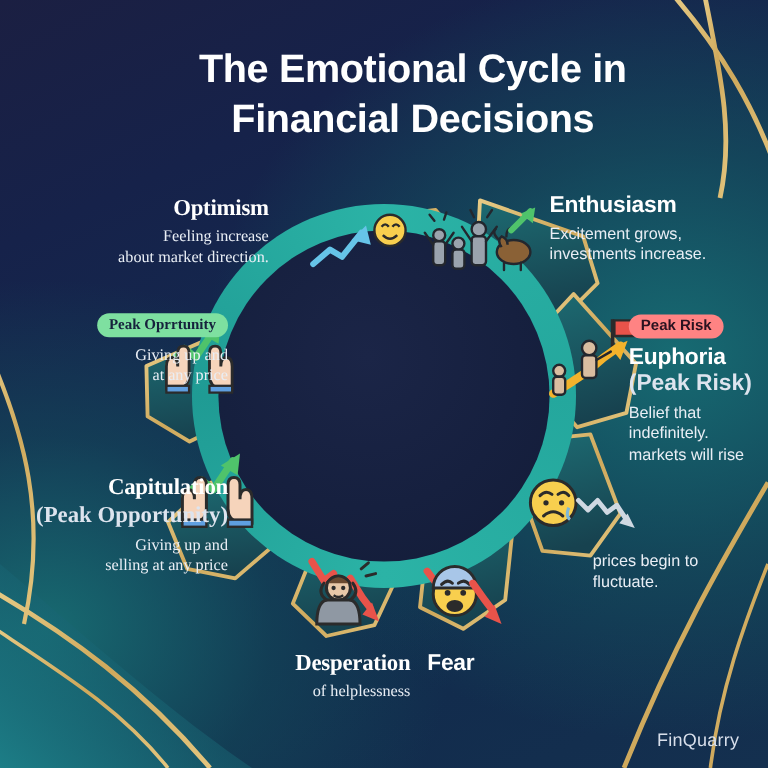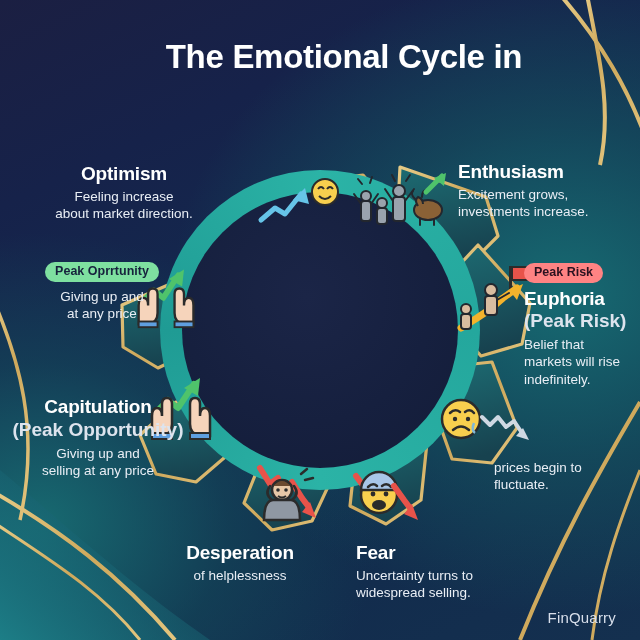--- a/index.html
+++ b/index.html
@@ -28,21 +28,21 @@
   
   .seg-icon{position:absolute;font-size:0;}
   .seg-icon svg{display:block;}
 
   
   .block{position:absolute;color:#fff;}
   .b-title{font-size:19px;font-weight:bold;line-height:1.15;color:#ffffff;letter-spacing:-0.2px;}
   .b-sub{font-size:19px;font-weight:bold;color:#dde4ee;line-height:1.2;margin-top:1px;}
   .b-desc{font-size:13.5px;line-height:1.28;color:#e9eef5;margin-top:3px;}
   .ta-l{text-align:left;}
-  .ta-c{text-align:center;}
+  .ta-c{text-align:right;font-family:Liberation Serif, serif;}
 
   .badge{
     display:inline-block;padding:3px 10px 4px;border-radius:11px;
     font-size:12.5px;font-weight:bold;line-height:1;color:#16223c;
   }
   .badge-green{background:#7ee0a0;}
   .badge-red{background:#ff8383;color:#2a1220;}
 
   #title{
     position:absolute;left:0;right:0;top:36px;text-align:center;
@@ -102,20 +102,21 @@
       <path d="M310 437 L340 461 L312 521 L272 530 L244 503 L262 458 Z"></path>
 
       <path d="M232 400 L252 434 L196 482 L156 474 L140 435 L176 402 Z"></path>
 
       <path d="M216 300 L222 337 L158 368 L123 347 L122 305 L168 285 Z"></path>
     </g>
   </svg>
 
   <div id="title">
     <div>The Emotional Cycle in</div>
+    <div>Financial Decisions</div>
   </div>
 
   <div class="ringwrap">
     <div class="ring-outer"></div>
     <div class="ring-inner"></div>
   </div>
 
   <div class="seg-icon" style="left:255px;top:176px;">
     <svg width="90" height="52" viewBox="0 0 90 52">
       <polyline points="6,44 20,32 30,38 46,18" fill="none" stroke="#66c4e8" stroke-width="5" stroke-linecap="round" stroke-linejoin="round"></polyline>
@@ -269,38 +270,34 @@
       <div>investments increase.</div>
     </div>
   </div>
 
   <div class="block ta-l" style="left:524px;top:262px;width:116px;">
     <div class="badge badge-red">Peak Risk</div>
     <div class="b-title" style="margin-top:5px;">Euphoria</div>
     <div class="b-sub">(Peak Risk)</div>
     <div class="b-desc">
       <div>Belief that</div>
+      <div>indefinitely.</div>
       <div>markets will rise</div>
-      <div>indefinitely.</div>
     </div>
   </div>
 
   <div class="block ta-l" style="left:494px;top:456px;width:142px;">
     <div class="b-desc">
       <div>prices begin to</div>
       <div>fluctuate.</div>
     </div>
   </div>
 
   <div class="block ta-l" style="left:356px;top:542px;width:180px;">
     <div class="b-title">Fear</div>
-    <div class="b-desc">
-      <div>Uncertainty turns to</div>
-      <div>widespread selling.</div>
-    </div>
   </div>
 
   <div class="block ta-c" style="left:138px;top:542px;width:204px;">
     <div class="b-title">Desperation</div>
     <div class="b-desc">
       <div>of helplessness</div>
     </div>
   </div>
 
   <div id="brand">FinQuarry</div>

